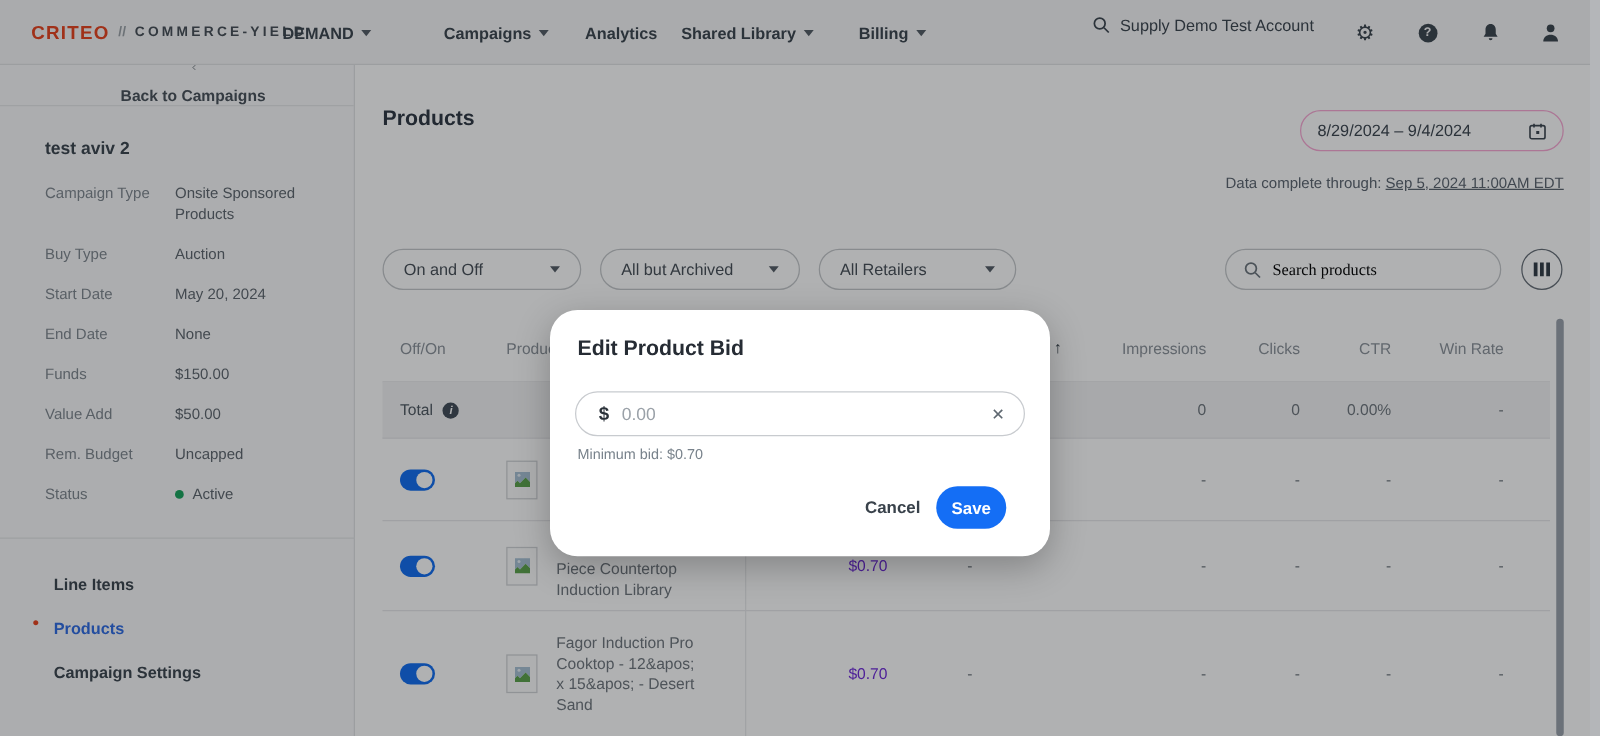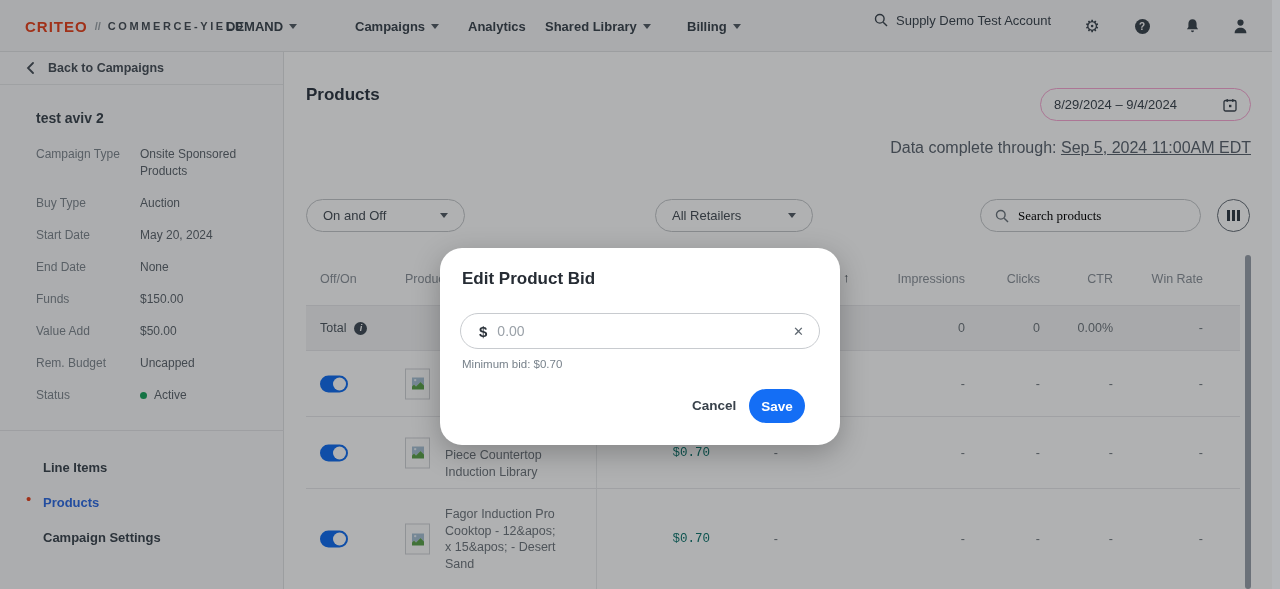--- a/index.html
+++ b/index.html
@@ -15,56 +15,56 @@
   .brand-suite { color:#454d55; font-size:11px; font-weight:700; letter-spacing:2.6px; }
   .nav-item { position:absolute; top:0; height:52px; display:flex; align-items:center; gap:6px; font-size:13px; font-weight:600; color:#3a434d; cursor:pointer; }
   .caret { width:0; height:0; border-left:4px solid transparent; border-right:4px solid transparent; border-top:5px solid #535b64; }
   .acct-search { position:absolute; left:874px; top:0; height:40px; display:flex; align-items:center; gap:8px; font-size:13px; color:#3a434d; }
   .nav-ico { position:absolute; top:0; height:52px; display:flex; align-items:center; justify-content:center; width:22px; }
   .gear-glyph { font-size:17px; color:#3a434d; }
   .help-circle { width:15px; height:15px; border-radius:50%; background:#3a434d; color:#f7f7f8; font-size:10px; font-weight:700; display:flex; align-items:center; justify-content:center; }
 
   
   .sidebar { position:absolute; left:0; top:52px; width:284px; height:537px; background:#fafafb; border-right:1px solid #e2e3e5; z-index:1; }
-  .back-bar { position:absolute; left:0; top:0; width:100%; height:33px; border-bottom:1px solid #e6e7e9; display:flex; align-items:center; gap:14px; padding-left:26px; font-size:12.5px; font-weight:700; color:#474f58; cursor:pointer; }
+  .back-bar { position:absolute; left:0; top:0; width:100%; height:33px; border-bottom:1px solid #e6e7e9; display:flex; align-items:center; gap:14px; padding-left:26px; font-size:12.5px; font-weight:700; color:#474f58; cursor:pointer;flex-direction:column; }
   .camp-name { position:absolute; left:36px; top:58px; font-size:14px; font-weight:700; color:#3a434d; }
   .details { position:absolute; left:36px; top:94px; width:214px; }
   .drow { display:flex; margin-bottom:15px; }
   .dlabel { width:104px; font-size:12px; color:#7e868e; line-height:17px; }
   .dvalue { flex:1; font-size:12px; color:#5d656d; line-height:17px; }
   .status-dot { display:inline-block; width:7px; height:7px; border-radius:50%; background:#17a35b; margin-right:7px; }
   .side-div { position:absolute; left:0; top:378px; width:284px; height:1px; background:#e4e5e7; }
   .side-nav-item { position:absolute; left:43px; font-size:13px; font-weight:600; color:#3a434d; cursor:pointer; }
   .side-nav-item.active { color:#2d6ae3; }
   .active-bullet { position:absolute; left:26px; top:439px; color:#e8411c; font-size:15px; line-height:15px; }
 
   
   .page-title { position:absolute; left:306px; top:85px; font-size:17px; font-weight:700; color:#2c3540; z-index:1; }
   .date-pill { position:absolute; left:1040px; top:88px; width:211px; height:33px; border:1px solid #f9a8d4; border-radius:17px; display:flex; align-items:center; justify-content:space-between; padding:0 13px; font-size:13px; color:#3a434d; background:#fff; cursor:pointer; z-index:1; }
-  .data-complete { position:absolute; right:29px; top:139px; font-size:16px; color:#5a636e; z-index:1; }
+  .data-complete { position:absolute; right:29px; top:139px; font-size:12px; color:#5a636e; z-index:1; }
   .data-complete u { text-decoration:underline; }
 
   
   .pill { position:absolute; top:199px; height:33px; border:1px solid #c3c6c9; border-radius:17px; background:#fff; display:flex; align-items:center; justify-content:space-between; padding:0 16px; font-size:13px; color:#454d55; cursor:pointer; z-index:1; }
   .search-pill { position:absolute; left:980px; top:199px; width:221px; height:33px; border:1px solid #c3c6c9; border-radius:17px; background:#fff; display:flex; align-items:center; gap:9px; padding:0 14px; font-size:13px; color:#000000; z-index:1;font-family:Liberation Serif, serif; }
   .col-btn { position:absolute; left:1217px; top:199px; width:33px; height:33px; border:1px solid #646c75; border-radius:50%; background:#fff; display:flex; align-items:center; justify-content:center; gap:2px; cursor:pointer; z-index:1; }
   .col-btn span { width:3px; height:11px; background:#2f3943; }
 
   
   .th { position:absolute; top:272px; font-size:12.5px; color:#8a9199; z-index:1; cursor:pointer; }
   .sort-arrow { position:absolute; left:843px; top:270px; font-size:13px; font-weight:700; color:#39424b; z-index:1; }
   .th-underline { position:absolute; left:306px; top:305px; width:934px; height:1px; background:#e7e8ea; z-index:1; }
   .vdiv { position:absolute; left:596px; top:306px; width:1px; height:283px; background:#e9eaec; z-index:1; }
   .trow { position:absolute; left:306px; width:934px; border-bottom:1px solid #e7e8ea; z-index:1; }
   .trow.total { background:#f3f4f5; }
   .cell { position:absolute; top:50%; transform:translateY(-50%); font-size:12.5px; color:#6e757c; }
   .cell.num { text-align:right; }
   .total-label { left:14px; color:#4d565f; display:flex; align-items:center; gap:8px; }
   .info-circle { width:13px; height:13px; border-radius:50%; background:#3f4a55; color:#fff; font-size:9px; font-weight:700; font-style:italic; display:flex; align-items:center; justify-content:center; }
-  .c-bid { right:530px; color:#0f766e;font-family:Liberation Mono, monospace; }
+  .c-bid { right:530px; color:#6d28d9; }
   .c-spend { right:462px; }
   .c-imp { right:275px; }
   .c-clicks { right:200px; }
   .c-ctr { right:127px; }
   .c-win { right:37px; }
   .toggle { position:absolute; left:14px; top:50%; transform:translateY(-50%); width:28px; height:17px; border-radius:9px; background:#0f6cf0; cursor:pointer; }
   .toggle .knob { position:absolute; right:2px; top:2px; width:13px; height:13px; border-radius:50%; background:#fff; }
   .img-ph { position:absolute; left:99px; top:50%; transform:translateY(-50%); width:25px; height:31px; background:#fdfdfd; border:1px solid #cfd2d5; display:flex; align-items:center; justify-content:center; }
   .pname { position:absolute; left:139px; width:120px; font-size:12.5px; line-height:16.5px; color:#6e757c; top:50%; transform:translateY(-50%); }
   .r2 .pname { top:30px; transform:none; }
@@ -204,20 +204,24 @@
       </svg>
   </div>
   <div class="data-complete">
     <span>Data complete through: </span><u>Sep 5, 2024 11:00AM EDT</u>
   </div>
 
   <div class="pill" style="left:306px;width:159px">
     <span>On and Off</span>
     <span class="caret"></span>
   </div>
+  <div class="pill" style="left:480px;width:160px">
+    <span>All but Archived</span>
+    <span class="caret"></span>
+  </div>
   <div class="pill" style="left:655px;width:158px">
     <span>All Retailers</span>
     <span class="caret"></span>
   </div>
   <div class="search-pill">
     <svg width="14" height="14" viewBox="0 0 14 14">
         <circle cx="5.8" cy="5.8" r="4.3" fill="none" stroke="#6a737b" stroke-width="1.4"></circle>
         <line x1="9.2" y1="9.2" x2="13" y2="13" stroke="#6a737b" stroke-width="1.4"></line>
       </svg>
     <span>Search products</span>

